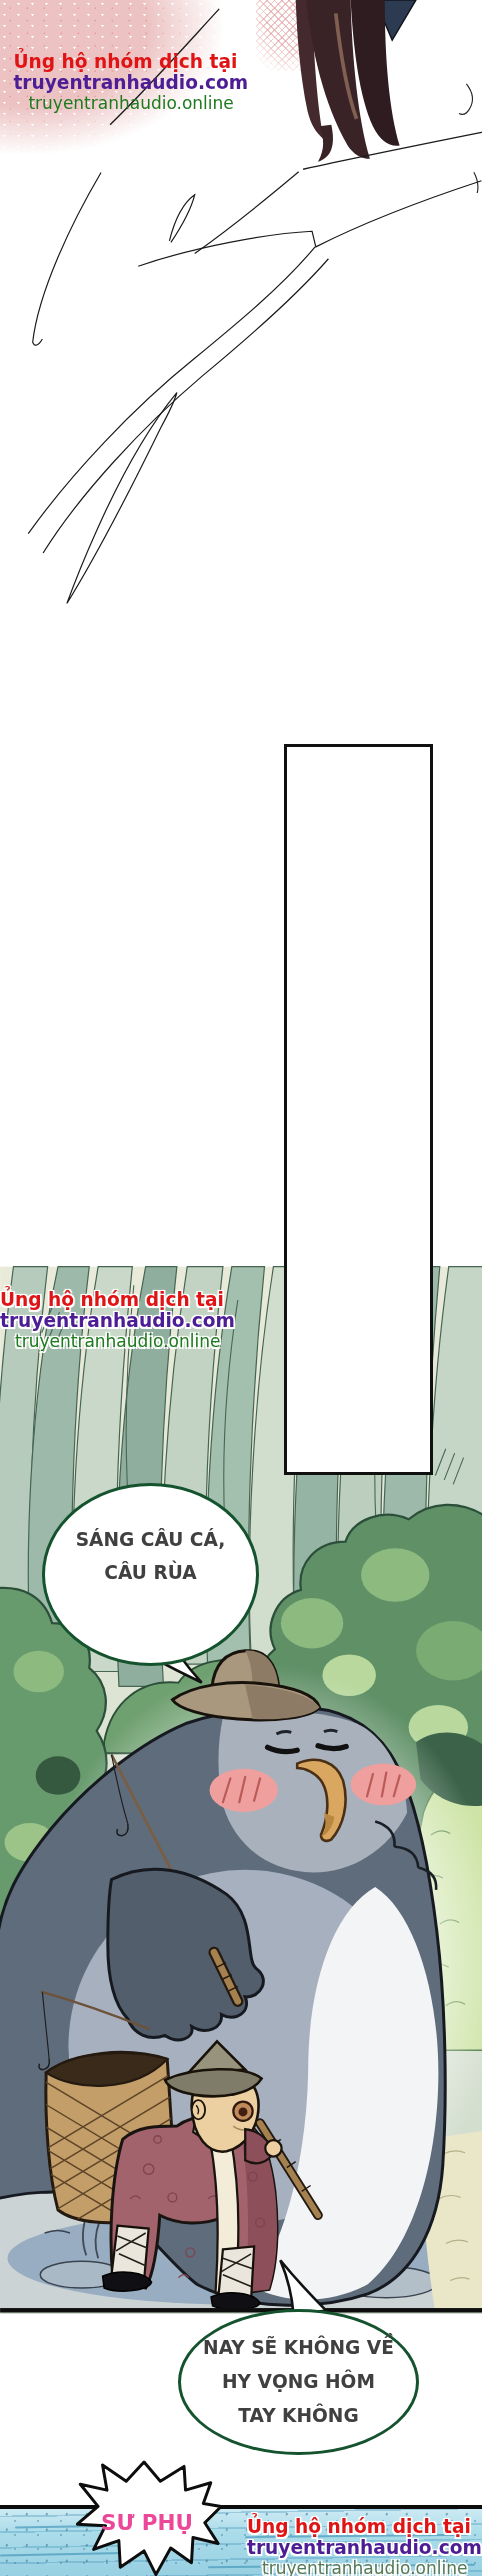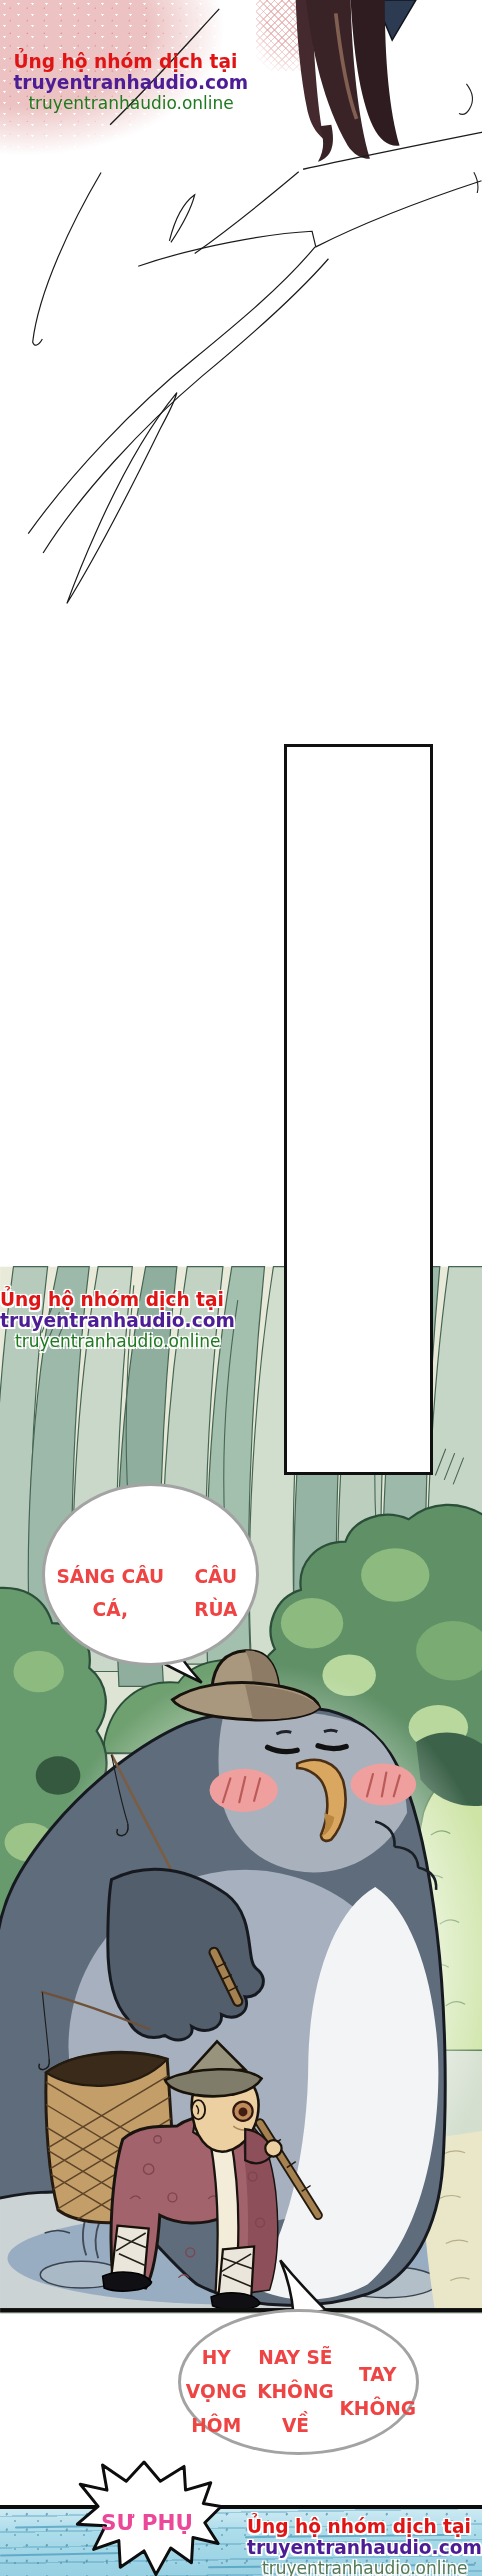--- a/index.html
+++ b/index.html
@@ -26,23 +26,23 @@
     background:
       repeating-linear-gradient(45deg,rgba(226,158,158,.6) 0 1.2px,transparent 1.2px 5.2px),
       repeating-linear-gradient(-45deg,rgba(226,158,158,.6) 0 1.2px,transparent 1.2px 5.2px);
     -webkit-mask-image:radial-gradient(ellipse at 45% 20%,#000 40%,transparent 80%);
             mask-image:radial-gradient(ellipse at 45% 20%,#000 40%,transparent 80%);}
   svg{display:block;}
   
   #panel-rect{left:284px;top:744px;width:149px;height:731px;box-sizing:border-box;
     border:3.7px solid #101010;background:#ffffff;z-index:3;}
   
-  .bubble{position:absolute;background:#ffffff;border:3px solid #a3a3a3;border-radius:50%;
-    display:flex;justify-content:flex-start;align-items:center;
-    z-index:5;text-align:center;color:#ef4444;font-weight:bold;}
+  .bubble{position:absolute;background:#ffffff;border:3px solid #14532d;border-radius:50%;
+    display:flex;flex-direction:column;justify-content:flex-start;align-items:center;
+    z-index:5;text-align:center;color:#404040;font-weight:bold;}
   #bubble1{left:42px;top:1483px;width:217px;height:183px;font-size:18.6px;line-height:33px;padding-top:37px;box-sizing:border-box;}
   #bubble2{left:178px;top:2309px;width:241px;height:146px;font-size:18.6px;line-height:34px;padding-top:19.3px;box-sizing:border-box;}
   .tail{position:absolute;z-index:4;}
   
   #water{left:0;top:2505px;width:483px;height:71px;z-index:2;box-sizing:border-box;
     border-top:4.5px solid #0c0c0c;
     background:
       radial-gradient(circle 1.2px at 6.7px 5.2px,rgba(58,118,150,.55) 1.1px,transparent 1.3px),
       radial-gradient(circle 1px at 15px 12px,rgba(58,118,150,.4) 0.9px,transparent 1px),
       repeating-linear-gradient(179deg,rgba(74,152,186,0) 0 6.7px,rgba(74,152,186,.38) 6.7px 8.5px,rgba(74,152,186,0) 8.5px 15.6px),
@@ -297,22 +297,22 @@
 </svg>
 <div id="bubble1" class="bubble">
   <div>SÁNG CÂU CÁ,</div>
   <div>CÂU RÙA</div>
 </div>
 
 <svg class="tail" style="left:267px;top:2251px;" width="74" height="71" viewBox="0 0 100 95">
   <path d="M18,12 C30,40 34,62 36,86 L80,80 C58,58 36,34 18,12 Z" fill="#fff" stroke="#111" stroke-width="3.5"></path>
 </svg>
 <div id="bubble2" class="bubble">
+  <div>NAY SẼ KHÔNG VỀ</div>
   <div>HY VỌNG HÔM</div>
-  <div>NAY SẼ KHÔNG VỀ</div>
   <div>TAY KHÔNG</div>
 </div>
 
 <div id="water" class="abs noint"></div>
 <div class="streak" style="left:15px;top:2525px;width:178px;height:2.2px;transform:rotate(-1deg);"></div>
 <div class="streak" style="left:245px;top:2535px;width:223px;height:2.2px;transform:rotate(-0.6deg);"></div>
 <div class="streak" style="left:0px;top:2553px;width:149px;height:2.2px;transform:rotate(-1.2deg);"></div>
 <div class="streak" style="left:208px;top:2565px;width:267px;height:2.2px;transform:rotate(-0.5deg);"></div>
 
 <svg id="burst" class="abs noint" width="152" height="126" viewBox="0 0 204 170">

